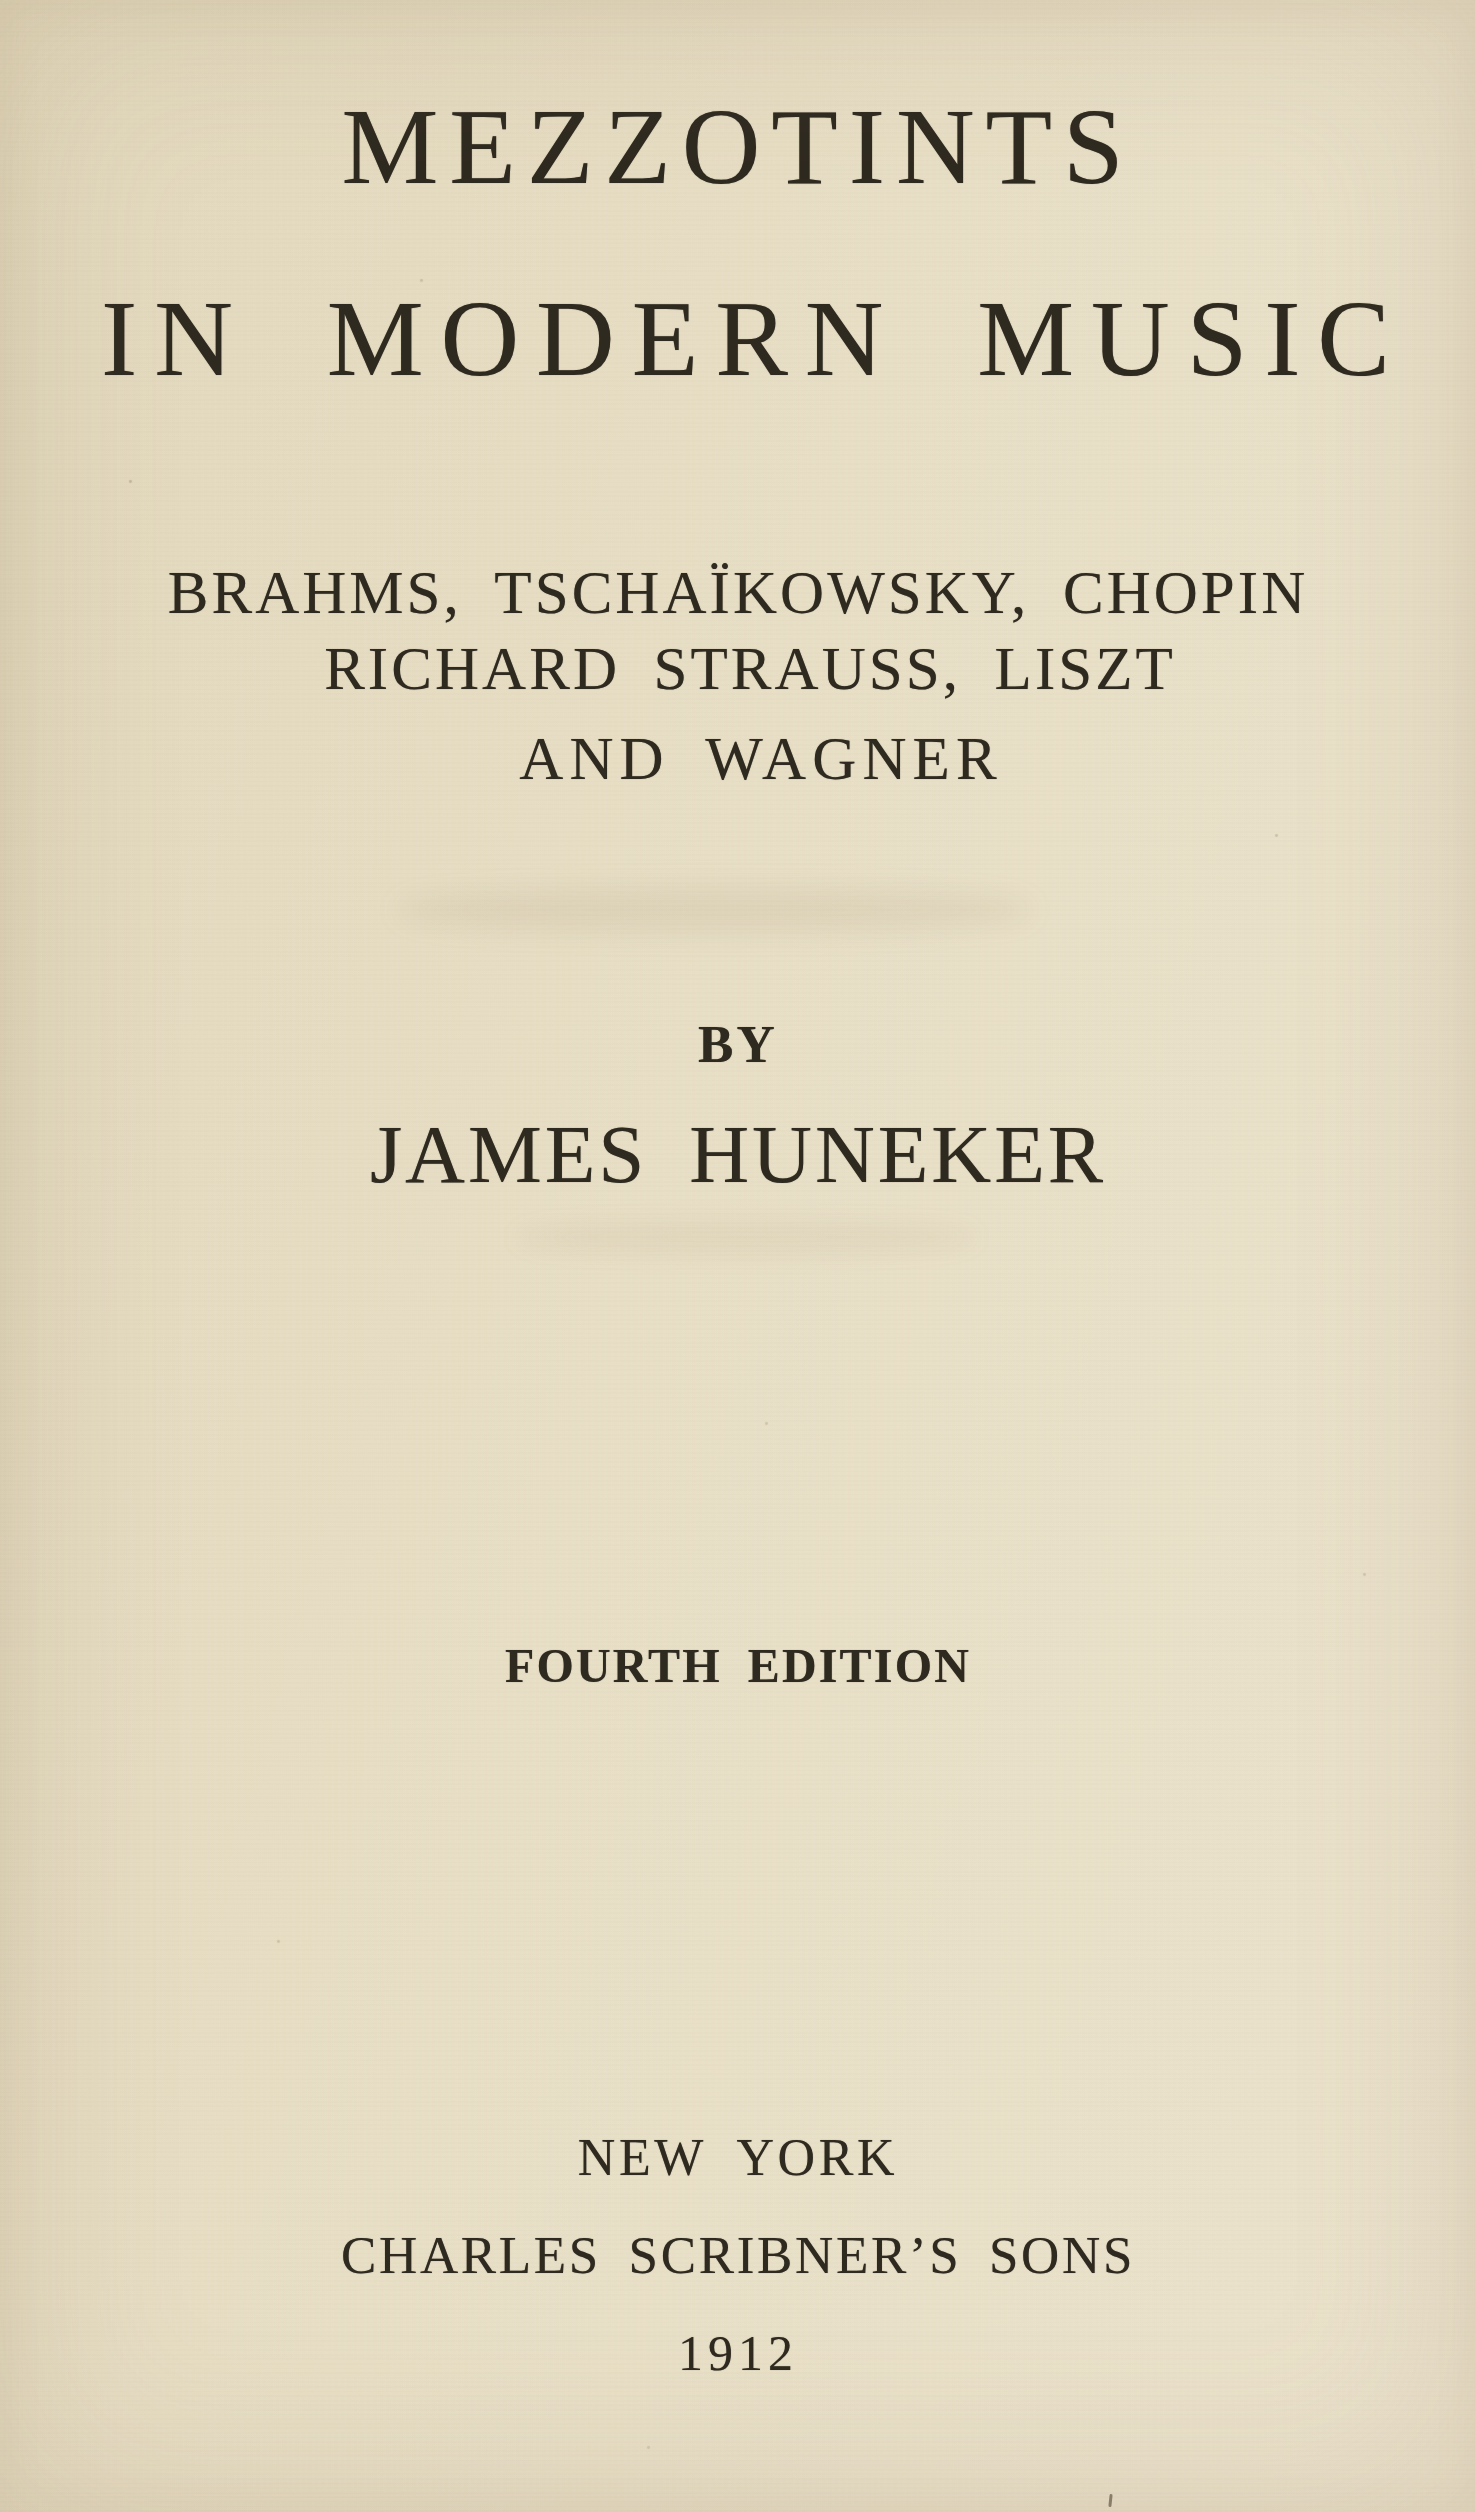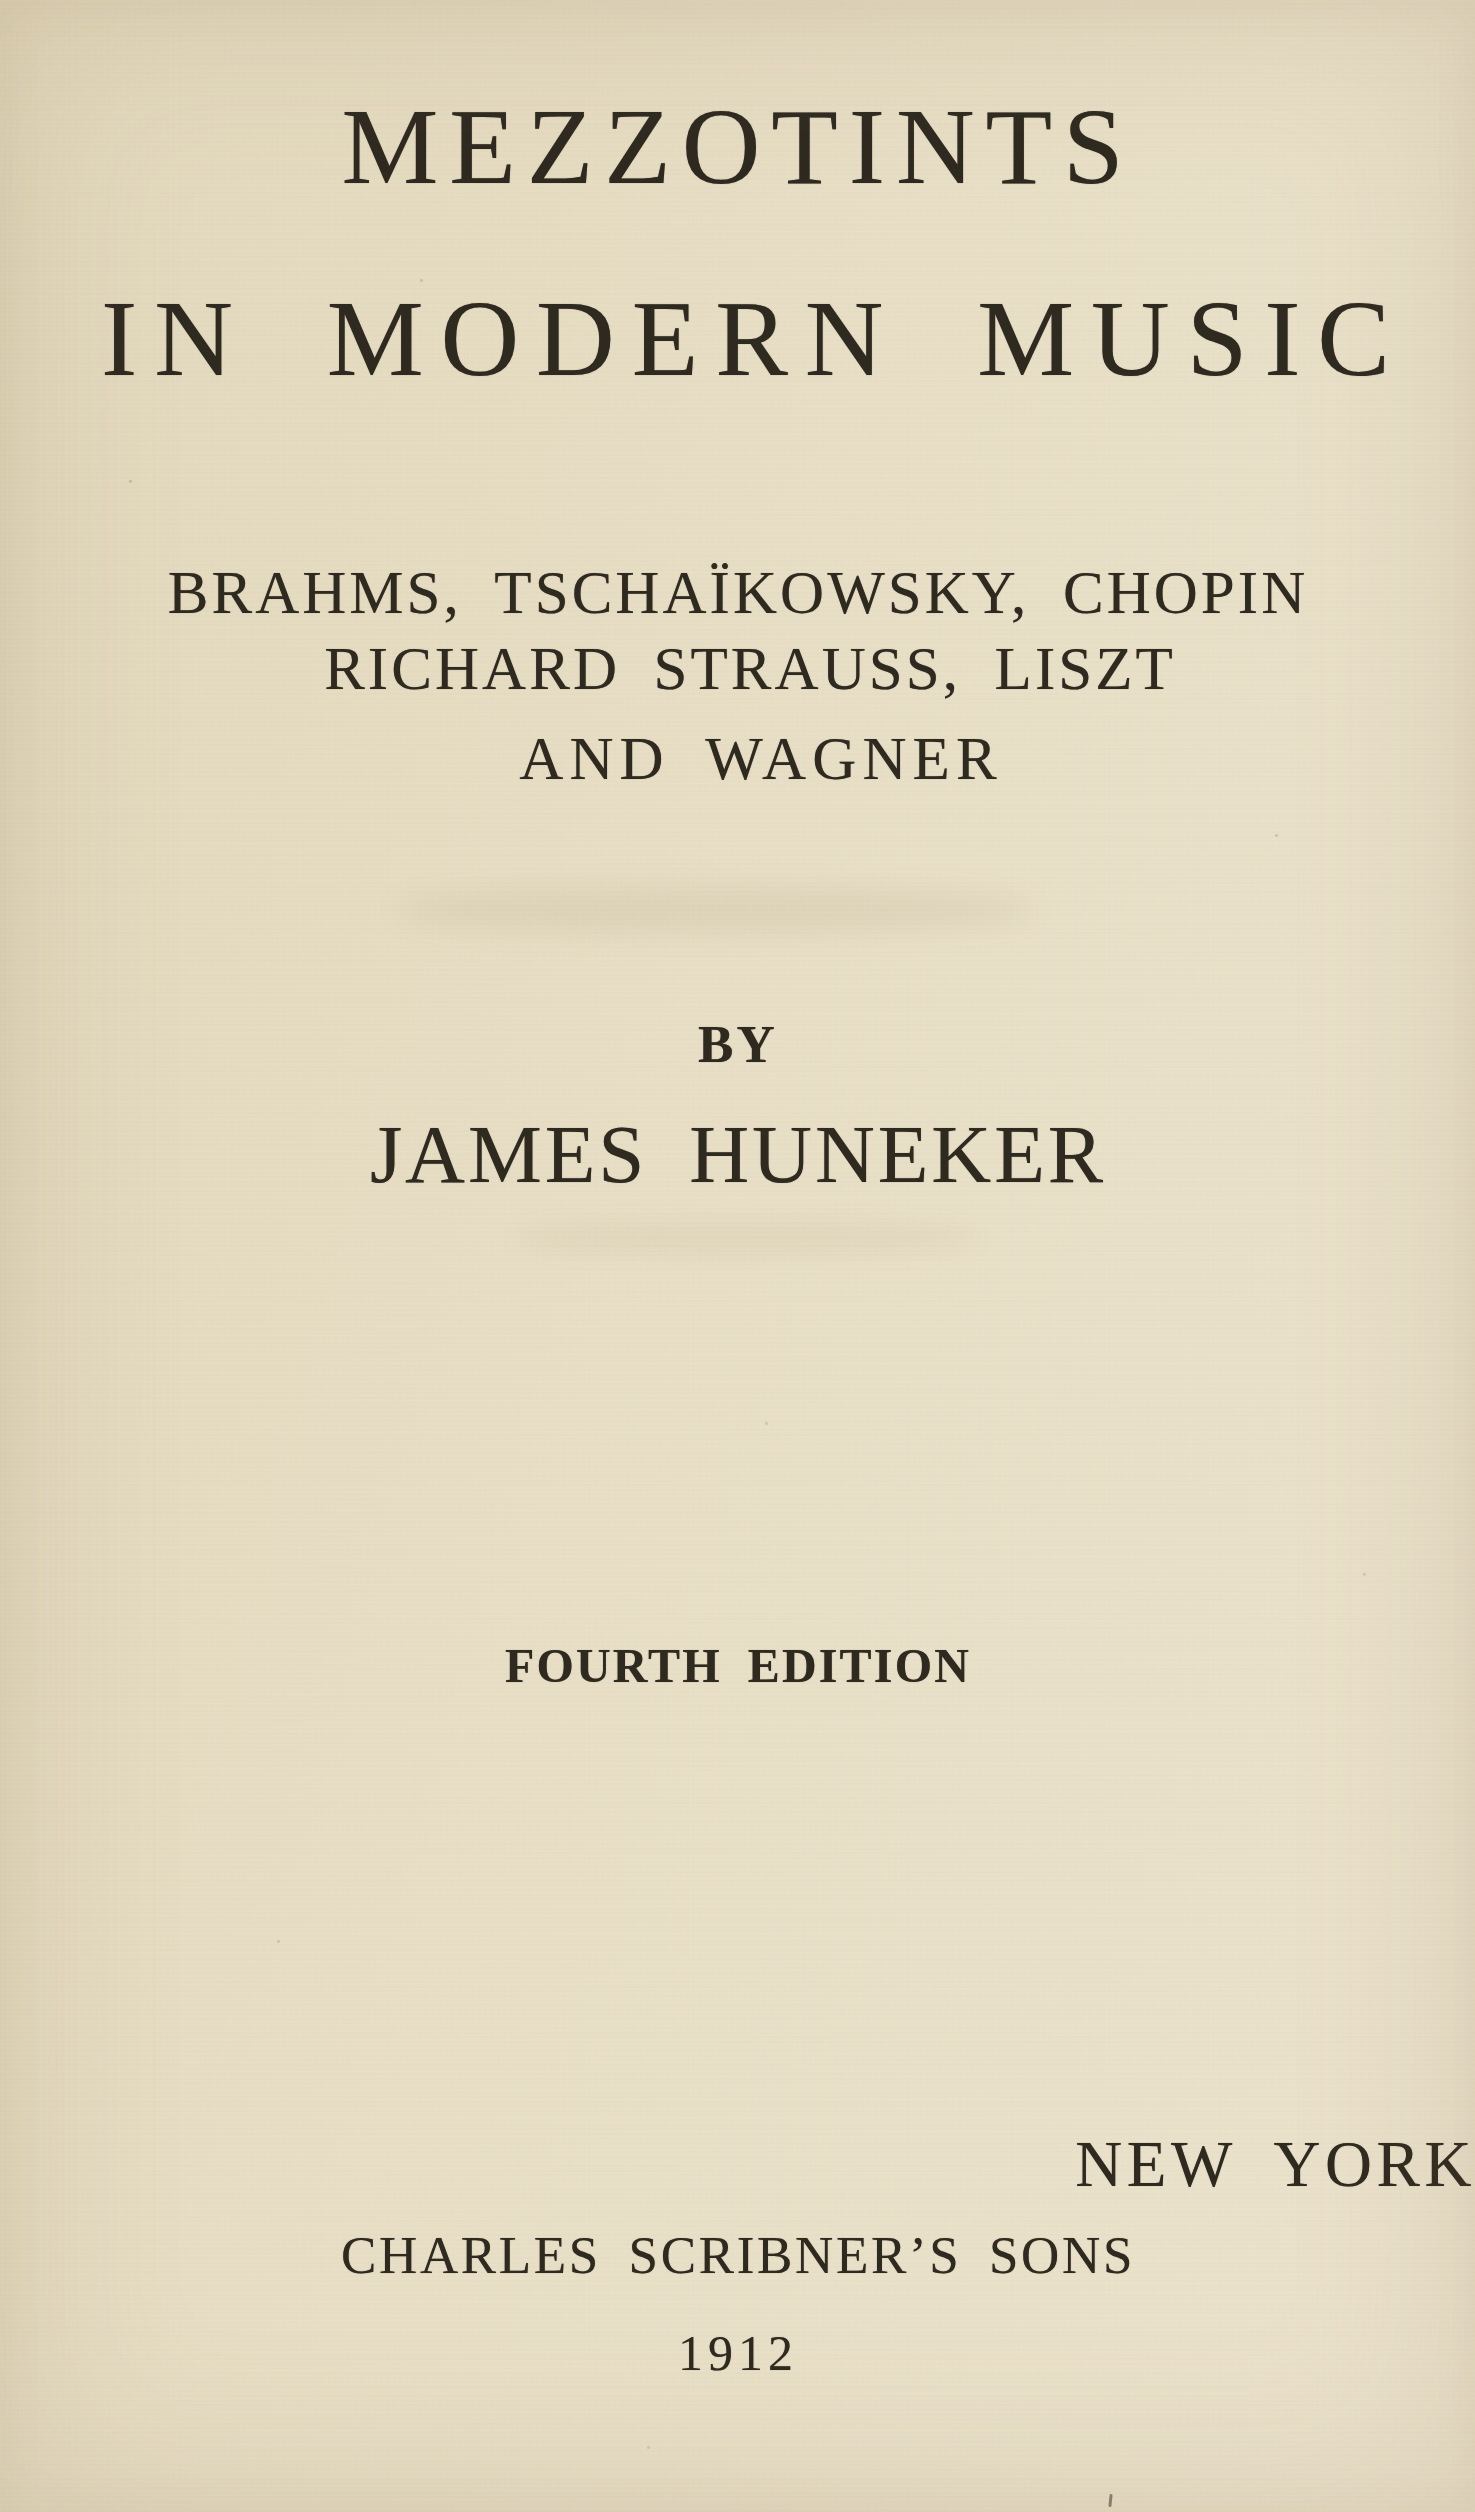--- a/index.html
+++ b/index.html
@@ -46,21 +46,21 @@
   }
   .title1 { top: 92px;  font-size: 109px; letter-spacing: 0.10em; }
   .title2 { top: 284px;  font-size: 109px; letter-spacing: 0.155em; word-spacing: 0.30em; padding-left: 16px; }
   .sub    {              font-size: 61px;  letter-spacing: 0.05em;  word-spacing: 0.25em; }
   .sub1   { top: 562px; }
   .sub2   { top: 638px; margin-left: 12px; }
   .sub3   { top: 728px;  letter-spacing: 0.10em; margin-left: 23px; }
   .by     { top: 981px; font-size: 53px;  font-weight: bold; letter-spacing: 0.06em; margin-top: 37px; }
   .author { top: 1113px; font-size: 83px;  letter-spacing: 0.035em; word-spacing: 0.22em; }
   .edition{ top: 1642px; font-size: 48px;  font-weight: bold; letter-spacing: 0.045em; word-spacing: 0.25em; }
-  .city   { top: 2132px; font-size: 65px;  letter-spacing: 0.07em;  word-spacing: 0.30em; text-align: right; }
+  .city   { top: 2132px; font-size: 52px;  letter-spacing: 0.07em;  word-spacing: 0.30em; }
   .pub    { top: 2229px; font-size: 53px;  letter-spacing: 0.05em;  word-spacing: 0.22em; }
   .year   { top: 2328px; font-size: 50px;  letter-spacing: 0.10em; }
 
   
   .ghost {
     position: absolute;
     border-radius: 50%;
     pointer-events: none;
   }
   .ghost1 {

